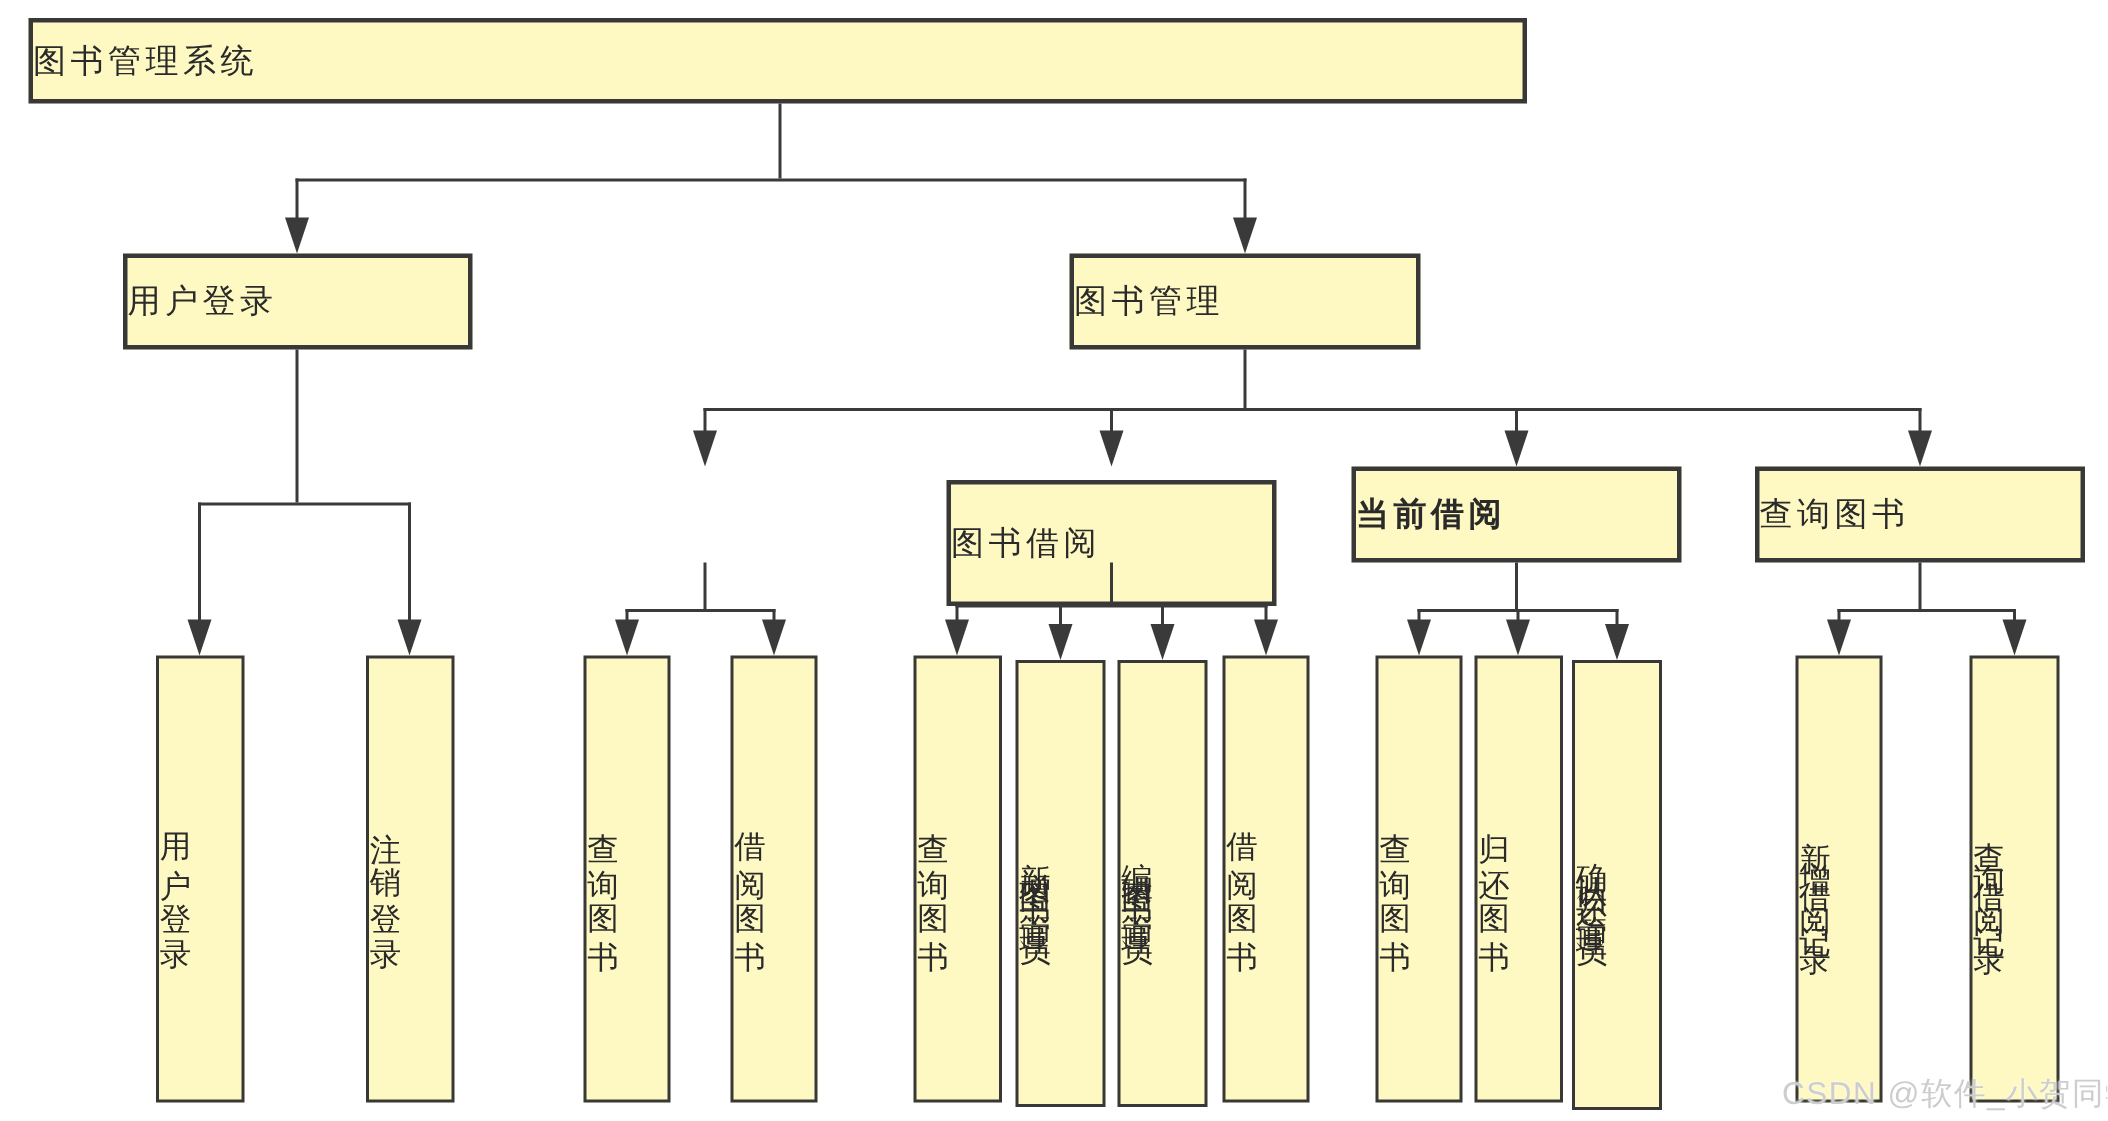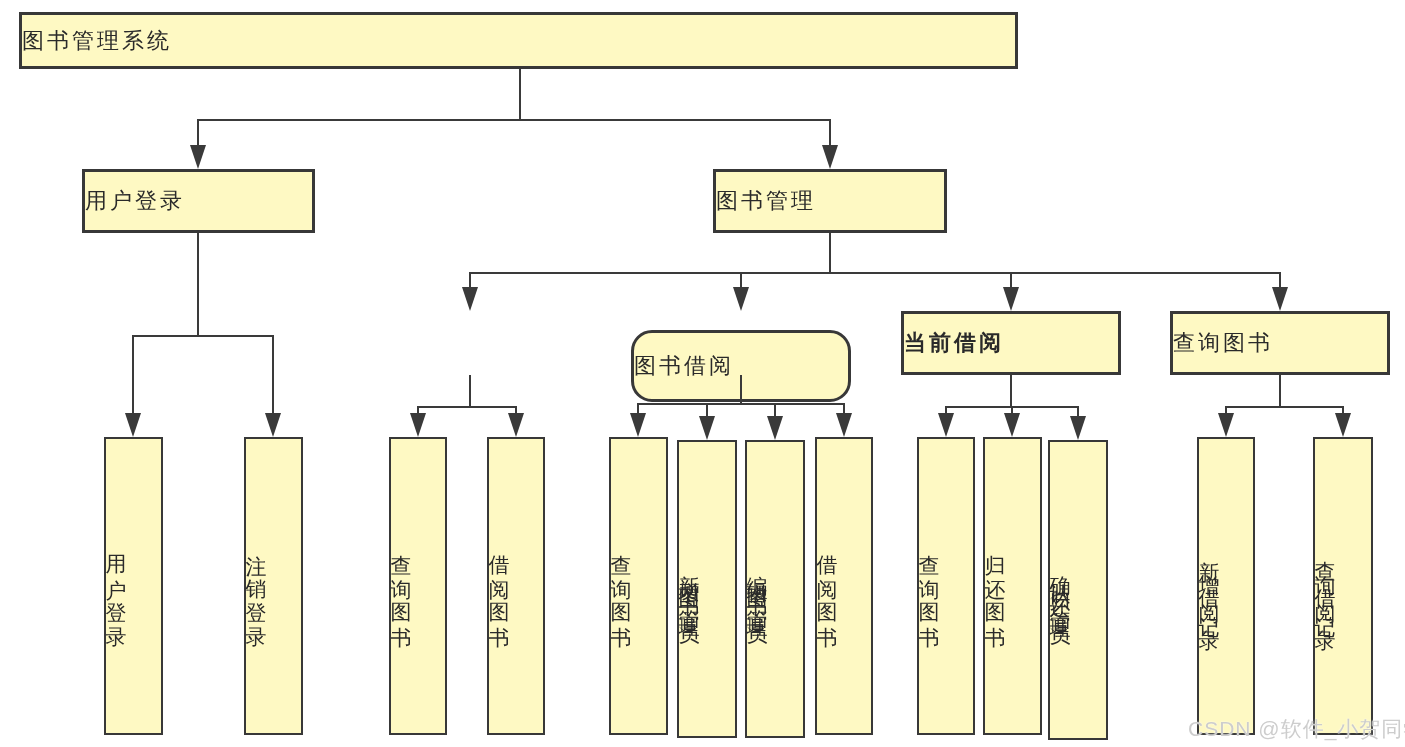--- a/index.html
+++ b/index.html
@@ -25,21 +25,21 @@
   .tri{
     position:absolute;width:0;height:0;
     border-left:8px solid transparent;border-right:8px solid transparent;
     border-top:24px solid #3a3a3a;
   }
   
   #n-root{left:19px;top:12px;width:999px;height:57px;}
   #n-userlogin{left:82px;top:169px;width:233px;height:64px;}
   #n-bookmgmt{left:713px;top:169px;width:234px;height:64px;}
   #n-newbook{left:360px;top:311px;width:220px;height:64px;}
-  #n-bookborrow{left:631px;top:330px;width:220px;height:72px;border-radius:21px;}
+  #n-bookborrow{left:631px;top:320px;width:220px;height:84px;}
   #n-currentborrow{left:901px;top:311px;width:220px;height:64px;font-weight:bold;}
   #n-borrowrecords{left:1170px;top:311px;width:220px;height:64px;}
   #l-userlogin{left:104px;top:437px;width:59px;height:298px;}
   #l-logout{left:244px;top:437px;width:59px;height:298px;}
   #l-query1{left:389px;top:437px;width:58px;height:298px;}
   #l-borrow1{left:487px;top:437px;width:58px;height:298px;}
   #l-query2{left:609px;top:437px;width:59px;height:298px;}
   #l-addbooks{left:677px;top:440px;width:60px;height:298px;}
   #l-editbooks{left:745px;top:440px;width:60px;height:298px;}
   #l-borrow2{left:815px;top:437px;width:58px;height:298px;}

